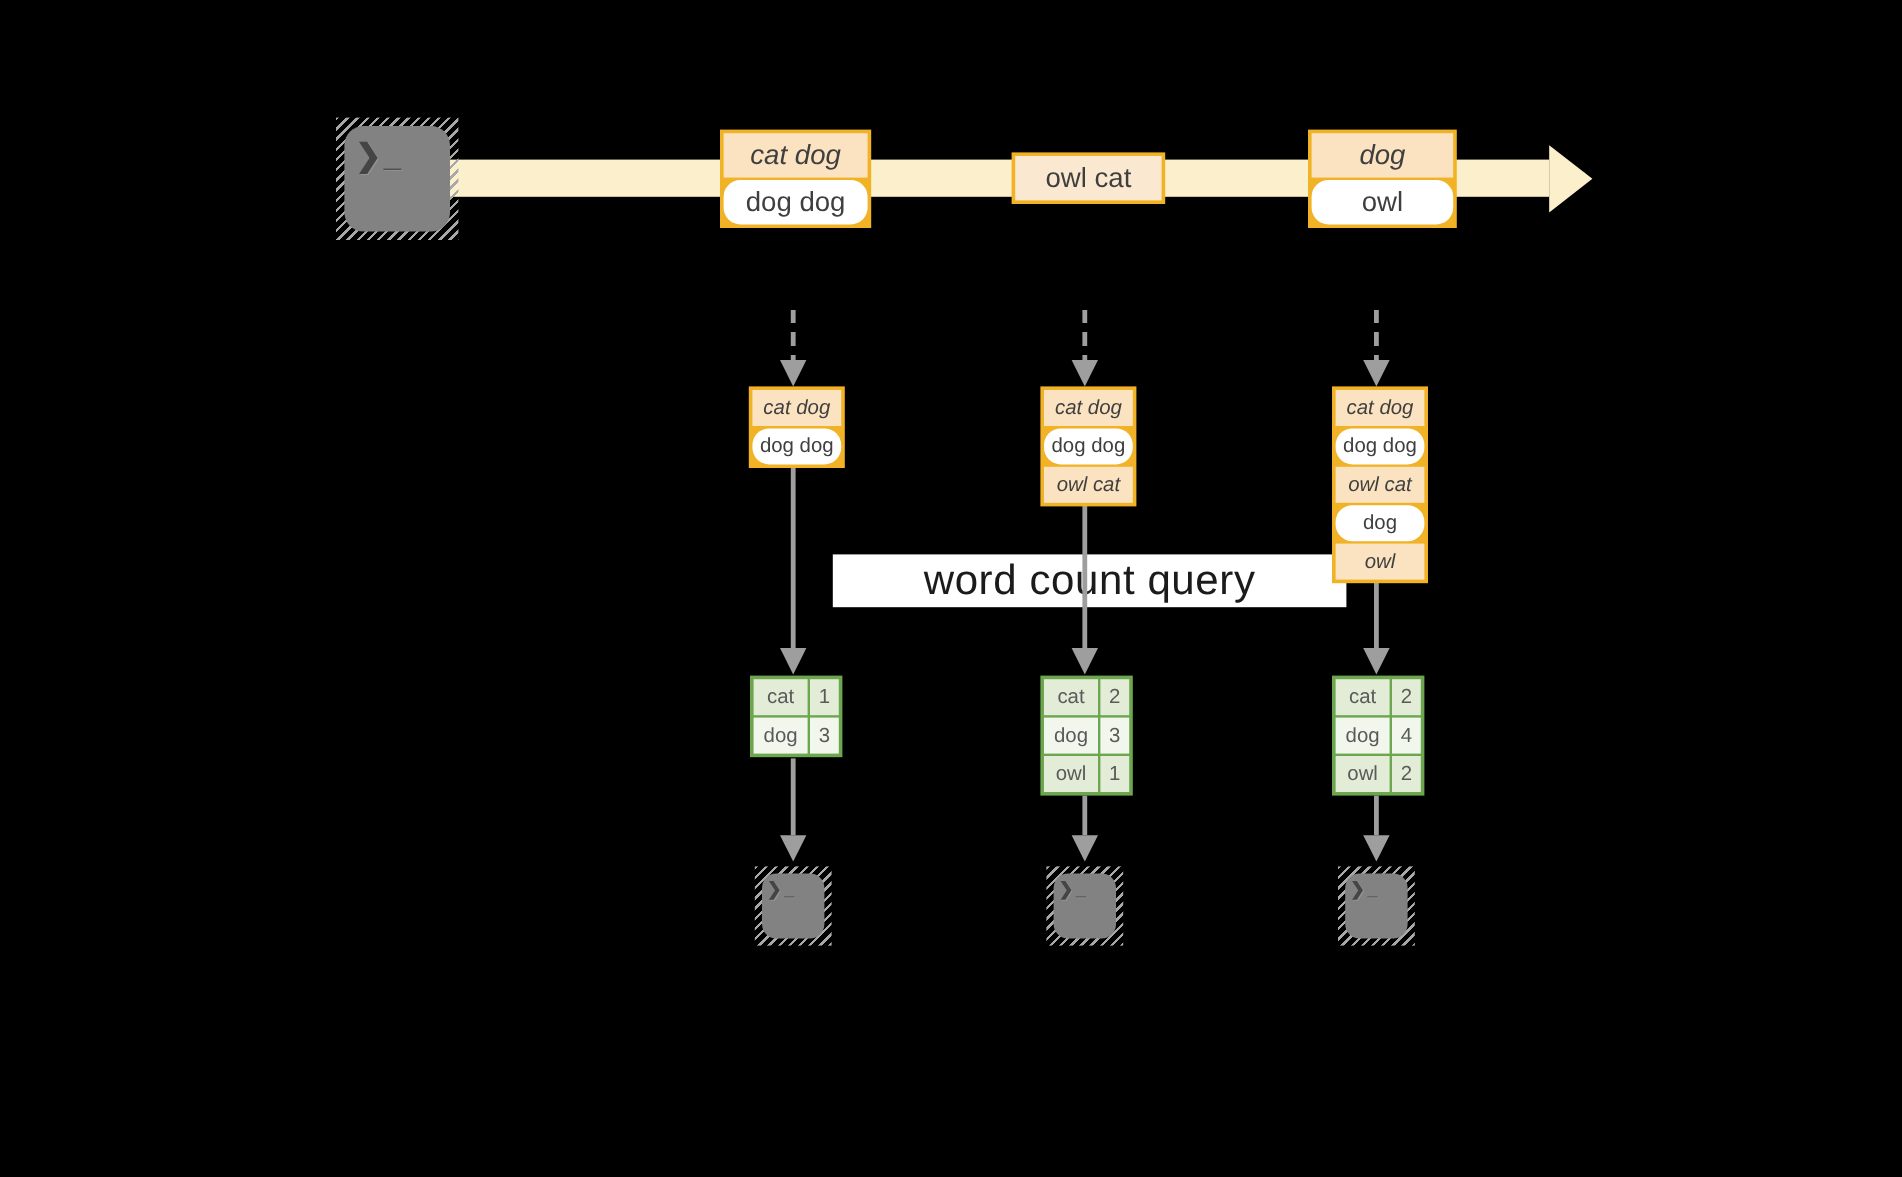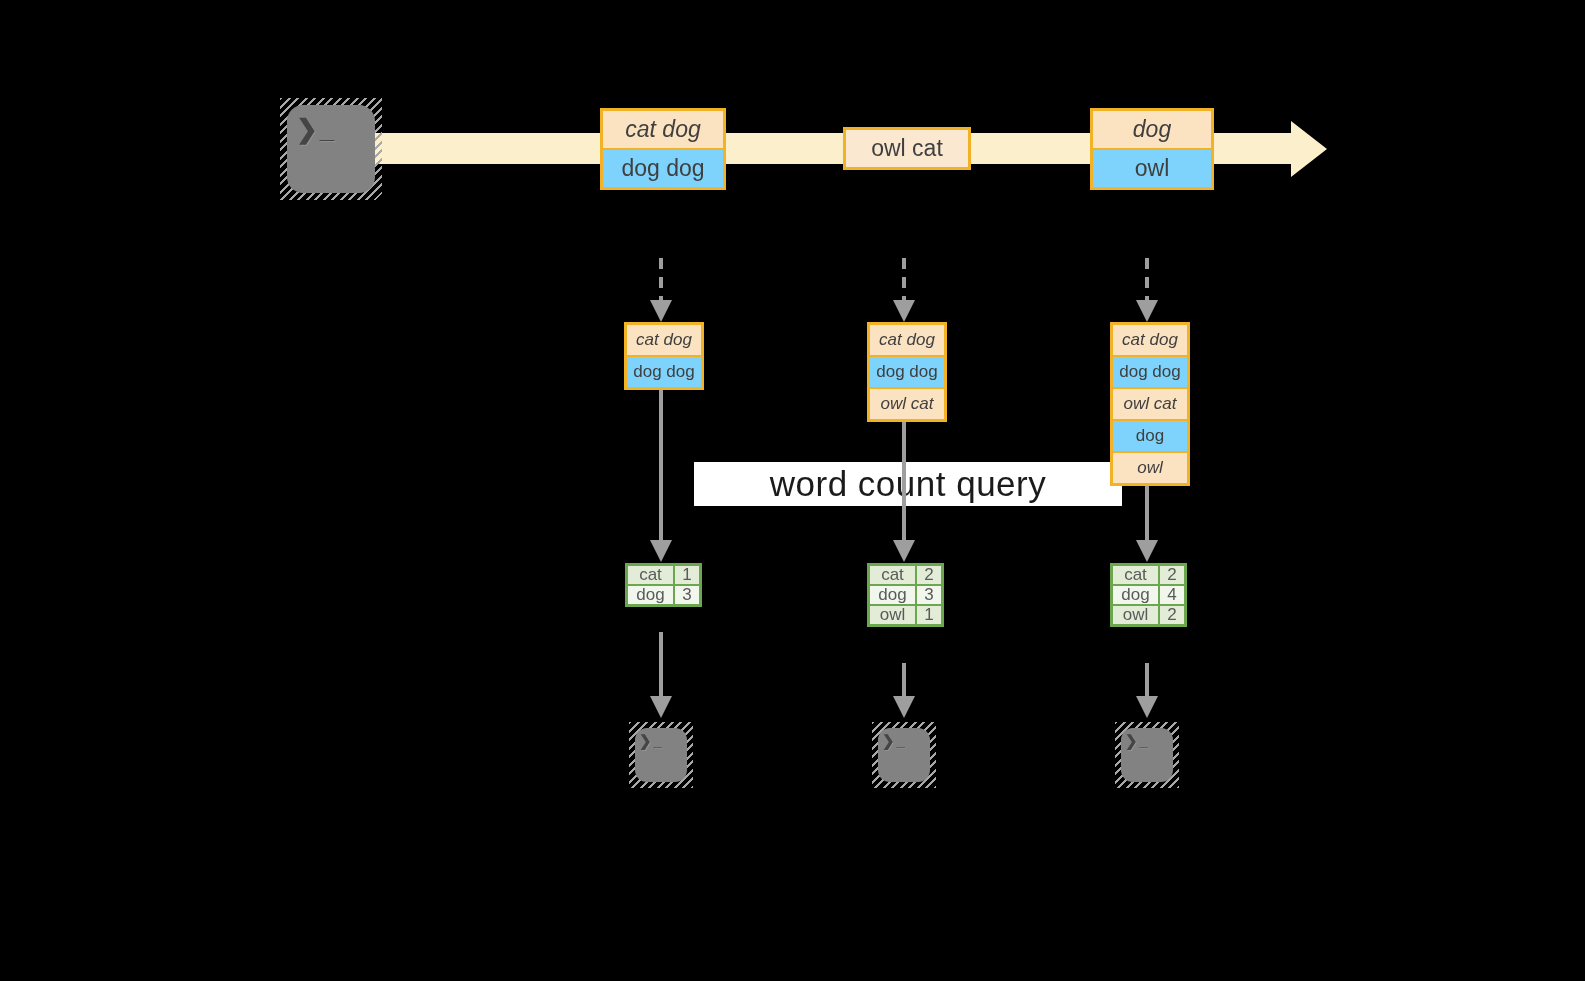--- a/index.html
+++ b/index.html
@@ -22,40 +22,40 @@
   .band-head{position:absolute;left:1291px;top:121px;width:0;height:0;z-index:1;
       border-top:28px solid transparent;border-bottom:28px solid transparent;
       border-left:36px solid #fcf0cc;}
 
   
   .obox{position:absolute;background:#f1b226;padding:3px;display:flex;flex-direction:column;gap:2px;z-index:2;}
   .orow{display:flex;align-items:center;justify-content:center;color:#3f3f3f;}
   .orow.big{height:37px;font-size:23px;}
   .orow.sm{height:30px;font-size:17px;}
   .bg-dark{background:#fbe3c1;font-style:italic;}
-  .bg-light{background:#7dd3fc;}
+  .bg-light{background:#ffffff;border-radius:14px;}
   .bg-mid{background:#fbe8d0;}
 
   
   .dash{position:absolute;width:4px;z-index:2;background:
       repeating-linear-gradient(180deg,#9e9e9e 0 11px,transparent 11px 19px);}
   .line{position:absolute;width:4px;background:#9e9e9e;z-index:4;}
   .ahead{position:absolute;width:0;height:0;z-index:4;
       border-left:11px solid transparent;border-right:11px solid transparent;
       border-top:22px solid #9e9e9e;}
 
   
   .banner{position:absolute;left:694px;top:462px;width:428px;height:44px;background:#fff;z-index:3;}
   .banner span{position:absolute;inset:0;display:flex;align-items:center;justify-content:center;
       font-size:35px;font-weight:300;color:#1b1b1b;letter-spacing:.5px;z-index:6;}
 
   
   .gtable{position:absolute;background:#6ca64e;padding:3px;display:grid;
       grid-template-columns:45px 24px;gap:2px;z-index:5;}
-  .gcell{height:18px;display:flex;align-items:center;justify-content:center;
+  .gcell{height:30px;display:flex;align-items:center;justify-content:center;
       font-size:17px;color:#5a5a5a;}
   .g-dark{background:#e2ecd6;}
   .g-light{background:#f2f7ed;}
 
   .z5{z-index:5;}
 </style>
 </head>
 <body>
 
 <div class="canvas">

